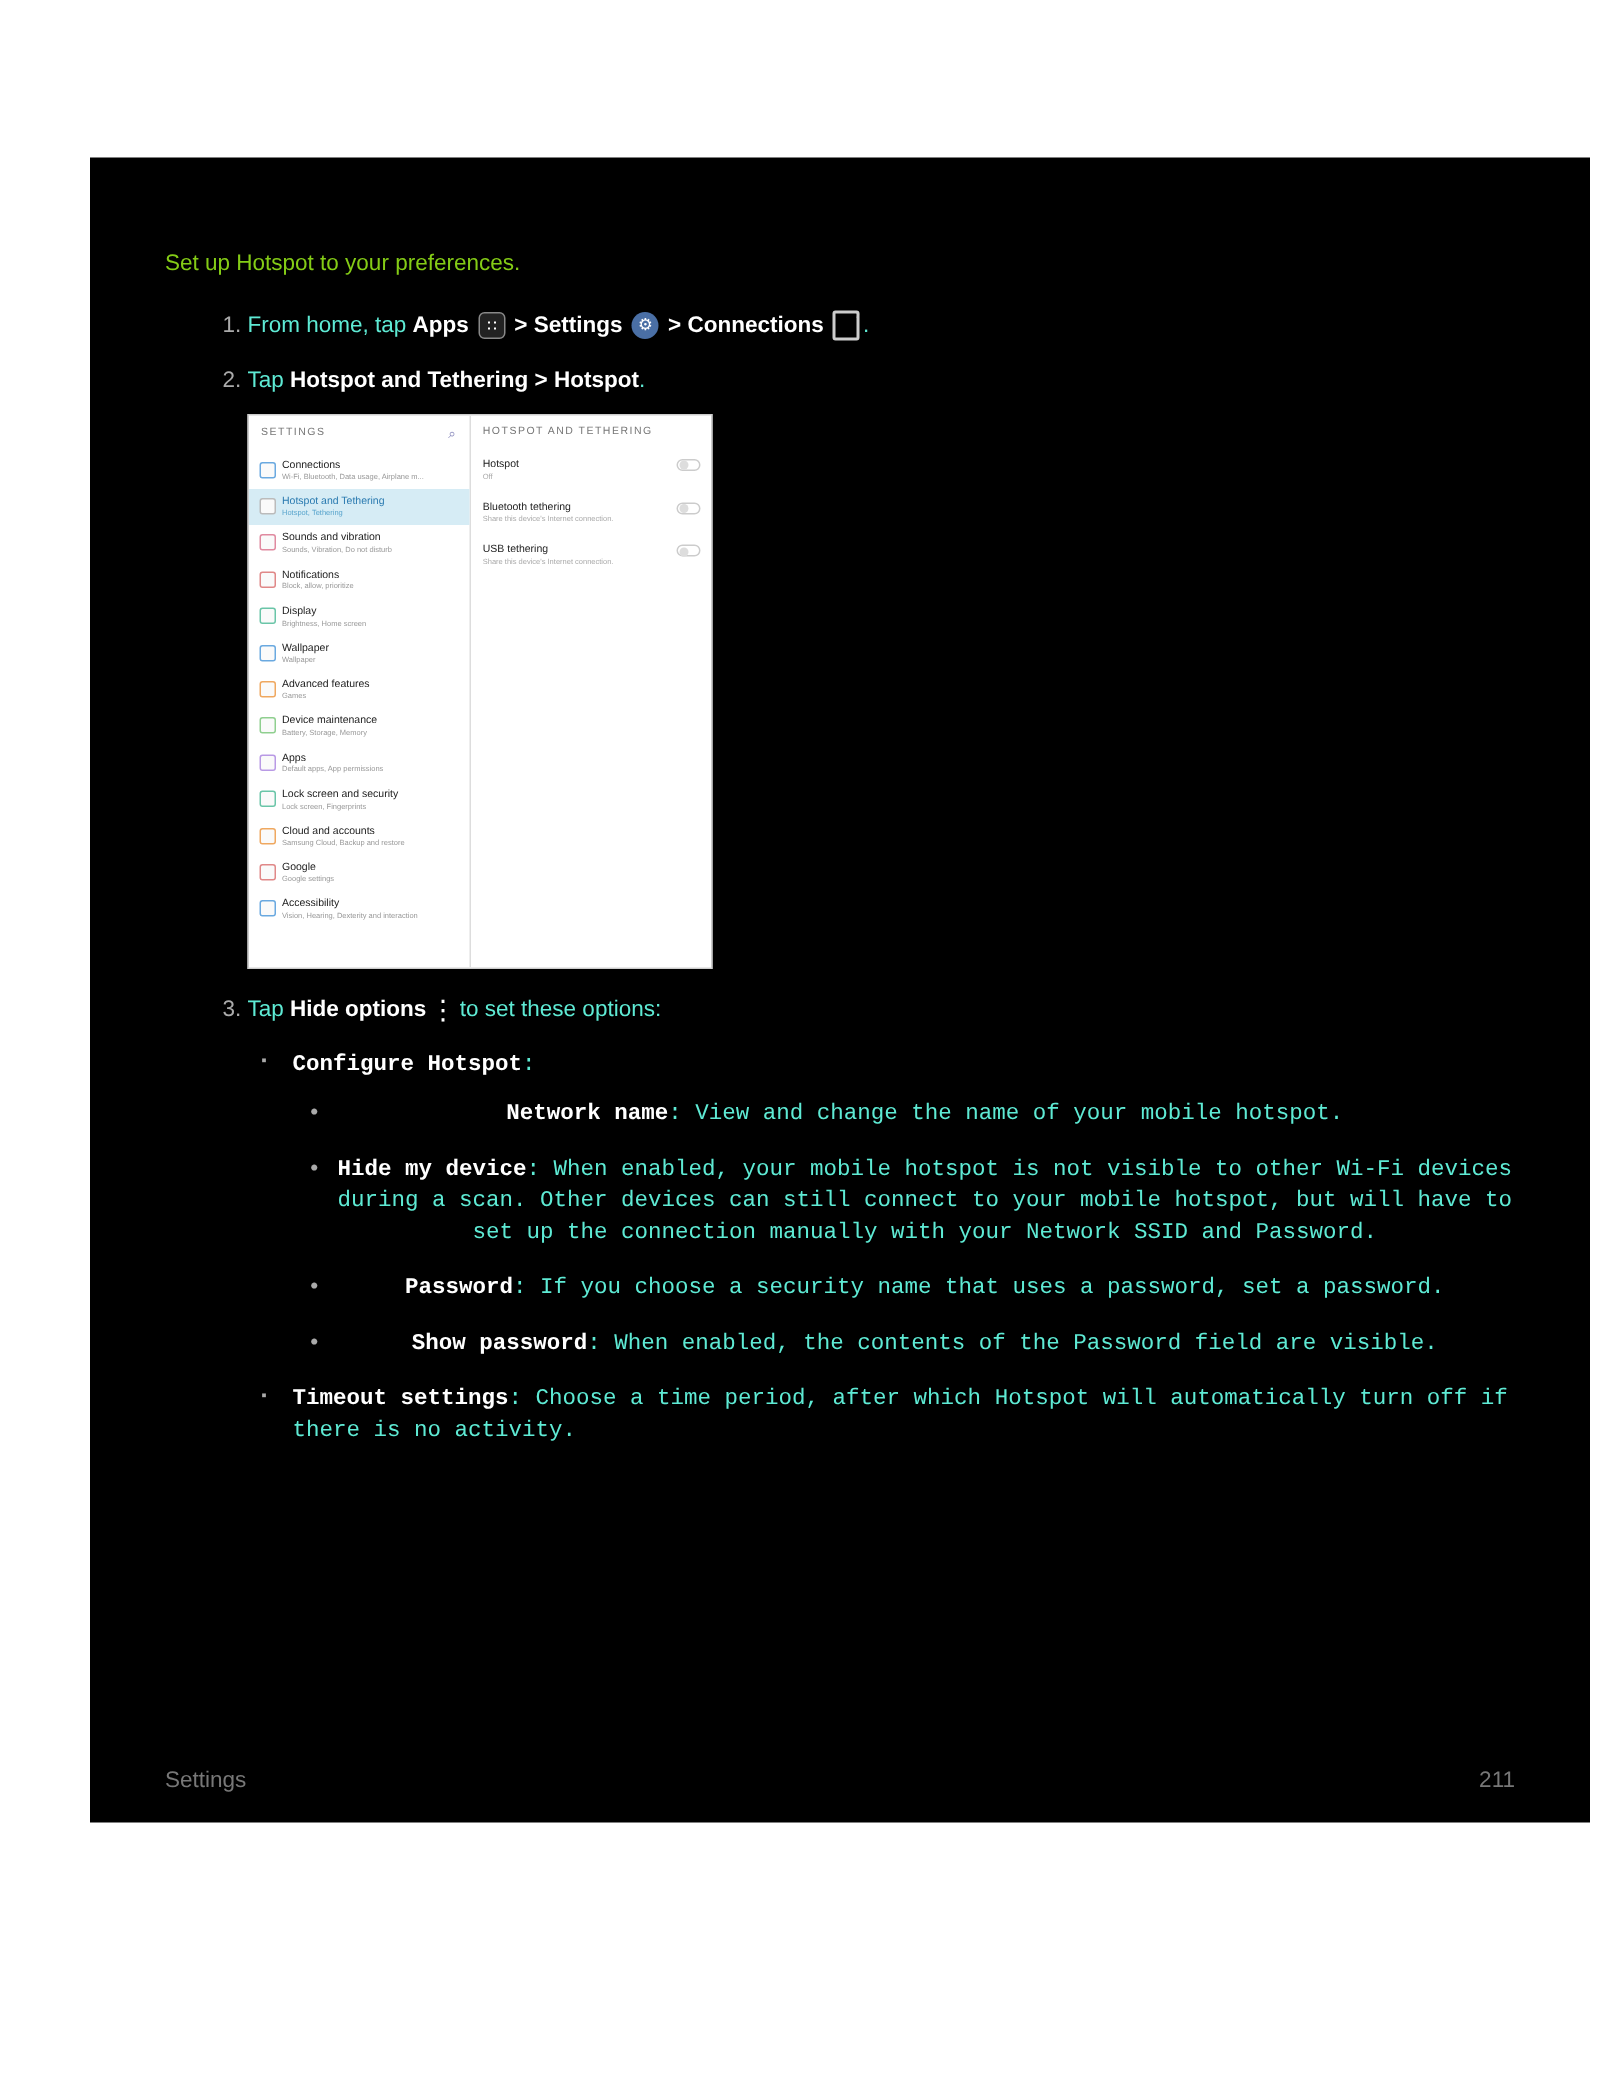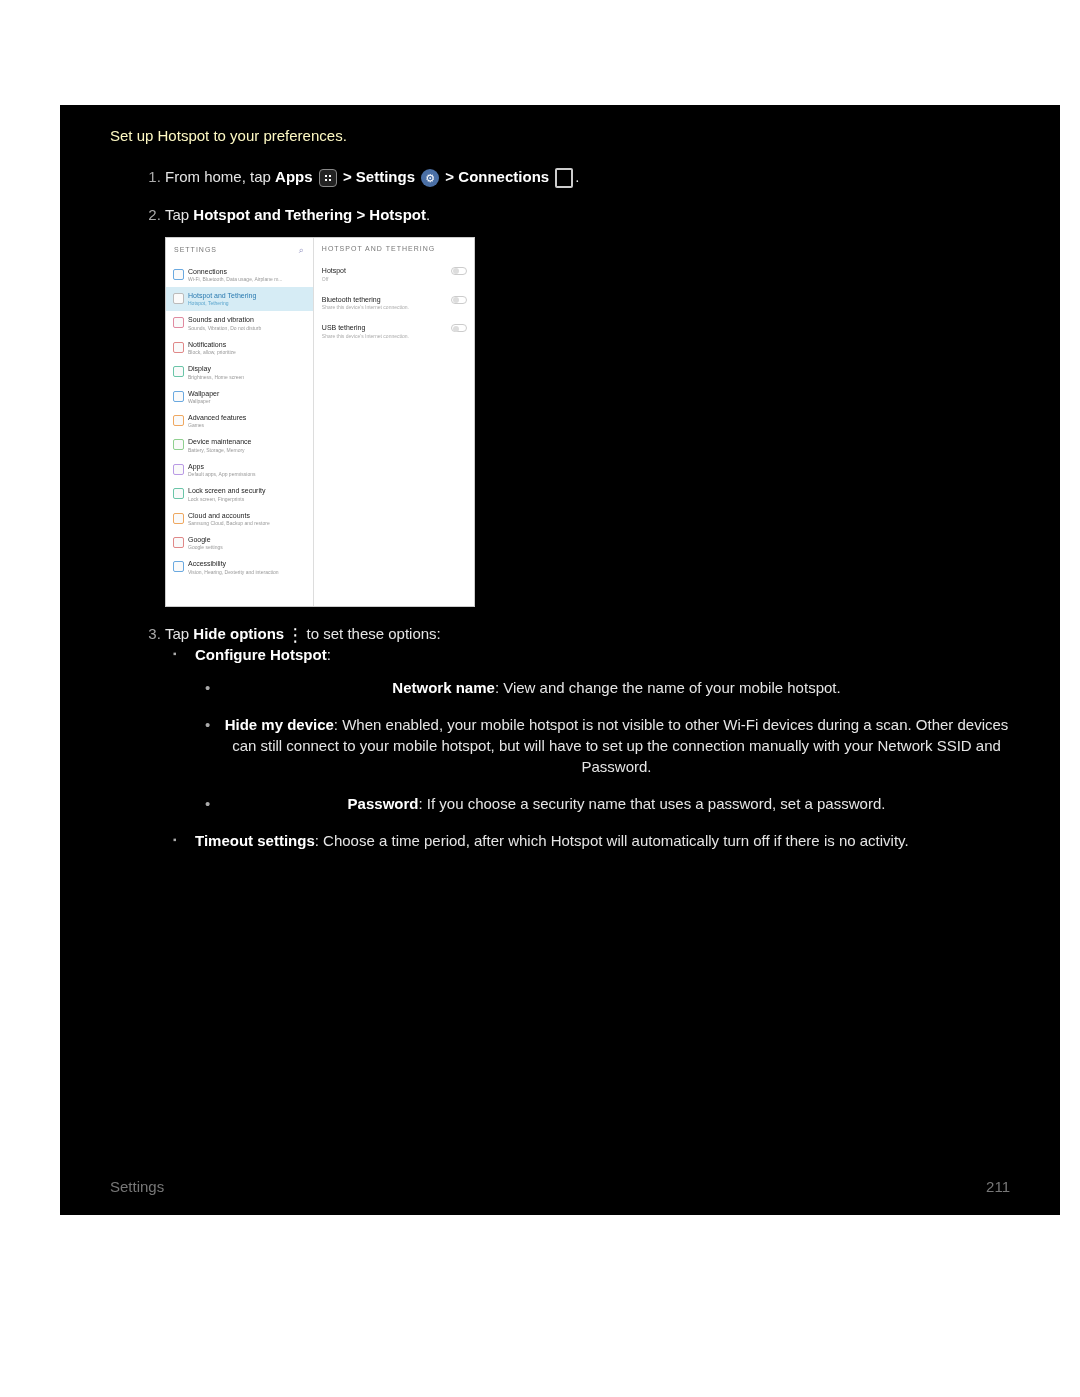--- a/index.html
+++ b/index.html
@@ -16,26 +16,26 @@
     left: 60px;
     right: 20px;
     top: 105px;
     background: #000;
     color: #ccc;
     padding: 20px 50px 25px 50px;
     min-height: 1110px;
     font-size: 15px;
     line-height: 1.4;
   }
-  .intro { margin-bottom: 20px; color: #fef9c3; }
+  .intro { margin-bottom: 20px; color: #84cc16; margin-top: 40px; }
   ol.main { list-style: decimal; padding-left: 55px; }
   ol.main > li { margin-bottom: 16px; color: #ccc; }
   ol.main > li::marker { color: #aaa; }
   .bold { font-weight: bold; color: #fff; }
-  .gray { color: #e5e5e5; }
+  .gray { color: #5eead4; }
   .inline-icon {
     display: inline-flex;
     align-items: center;
     justify-content: center;
     vertical-align: middle;
     width: 18px; height: 18px;
     border-radius: 4px;
     margin: 0 2px;
     position: relative;
   }
@@ -83,21 +83,21 @@
   .srow.c-orange::before { border-color:#efa860;}
   .srow.c-green::before { border-color:#8fcf8f;}
   .srow.c-purple::before { border-color:#b99ae5;}
   .rrow { padding:6px 8px; position:relative;}
   .rrow .t { font-size:7px; color:#222; display:block;}
   .rrow .s { font-size:5px; color:#aaa; display:block;}
   .rtgl { position:absolute; right:7px; top:7px; width:16px; height:8px; border:1px solid #ccc; border-radius:5px; background:#fff;}
   .rtgl::after{content:"";position:absolute;left:1px;top:0.5px;width:6px;height:6px;border-radius:50%;background:#ddd;}
 
   
-  ul.sq1 { list-style:none; padding-left:30px; margin-top:0;}
+  ul.sq1 { list-style:none; padding-left:30px; margin-top:16px;font-family:Liberation Mono, monospace;}
   ul.sq1 > li { position:relative; margin-bottom:14px; color:#ccc;}
   ul.sq1 > li::before { content:"▪"; position:absolute; left:-22px; color:#aaa; font-size:10px; top:3px;}
   ul.dot { list-style:none; padding-left:28px; margin-top:12px;text-align:center;}
   ul.dot > li { position:relative; margin-bottom:16px; color:#ccc;}
   ul.dot > li::before { content:"•"; position:absolute; left:-18px; color:#aaa; top:0;}
 
   .footer { position:absolute; bottom:18px; left:50px; right:50px; display:flex; justify-content:space-between; color:#777; font-size:15px;}
 </style>
 </head>
 <body>
@@ -210,20 +210,21 @@
       <span class="inline-icon more-icon"></span>
       <span class="gray"> to set these options:</span>
 
       <ul class="sq1">
         <li>
           <span class="bold">Configure Hotspot</span><span class="gray">:</span>
           <ul class="dot">
             <li><span class="bold">Network name</span><span class="gray">: View and change the name of your mobile hotspot.</span></li>
             <li><span class="bold">Hide my device</span><span class="gray">: When enabled, your mobile hotspot is not visible to other Wi-Fi devices during a scan. Other devices can still connect to your mobile hotspot, but will have to set up the connection manually with your Network SSID and Password.</span></li>
             <li><span class="bold">Password</span><span class="gray">: If you choose a security name that uses a password, set a password.</span></li>
+            <li><span class="bold">Show password</span><span class="gray">: When enabled, the contents of the Password field are visible.</span></li>
           </ul>
         </li>
         <li>
           <span class="bold">Timeout settings</span><span class="gray">: Choose a time period, after which Hotspot will automatically turn off if there is no activity.</span>
         </li>
       </ul>
     </li>
   </ol>
 
   <div class="footer">

